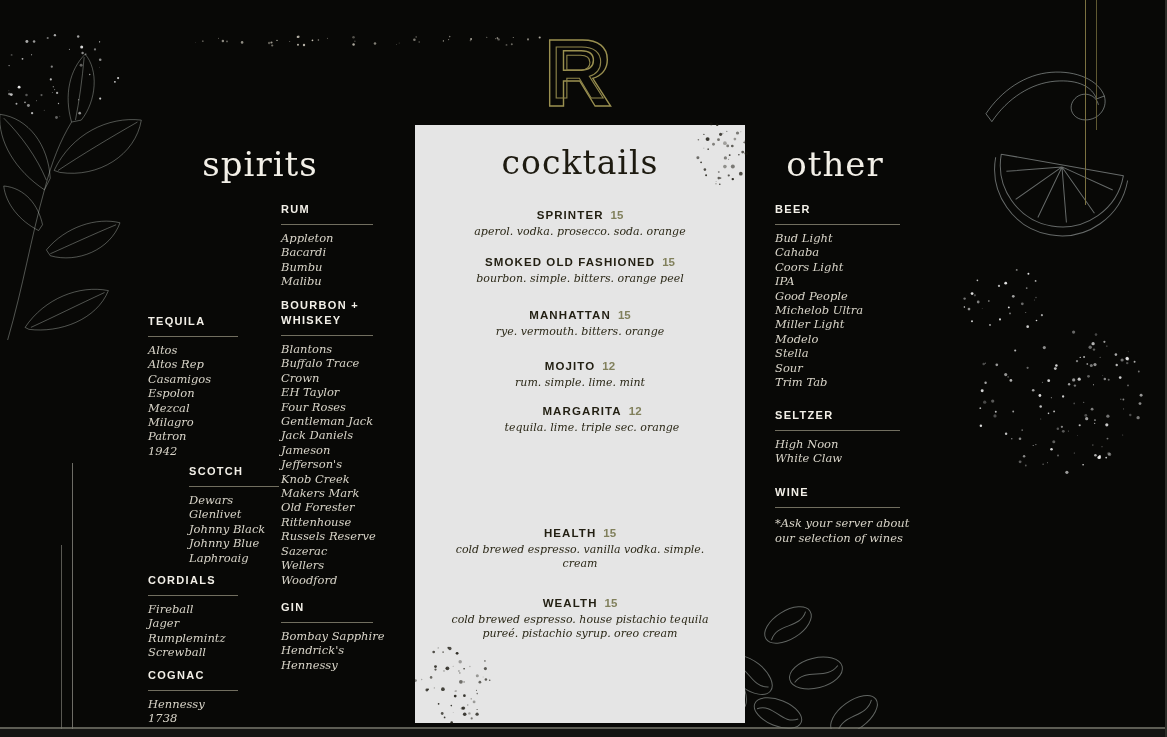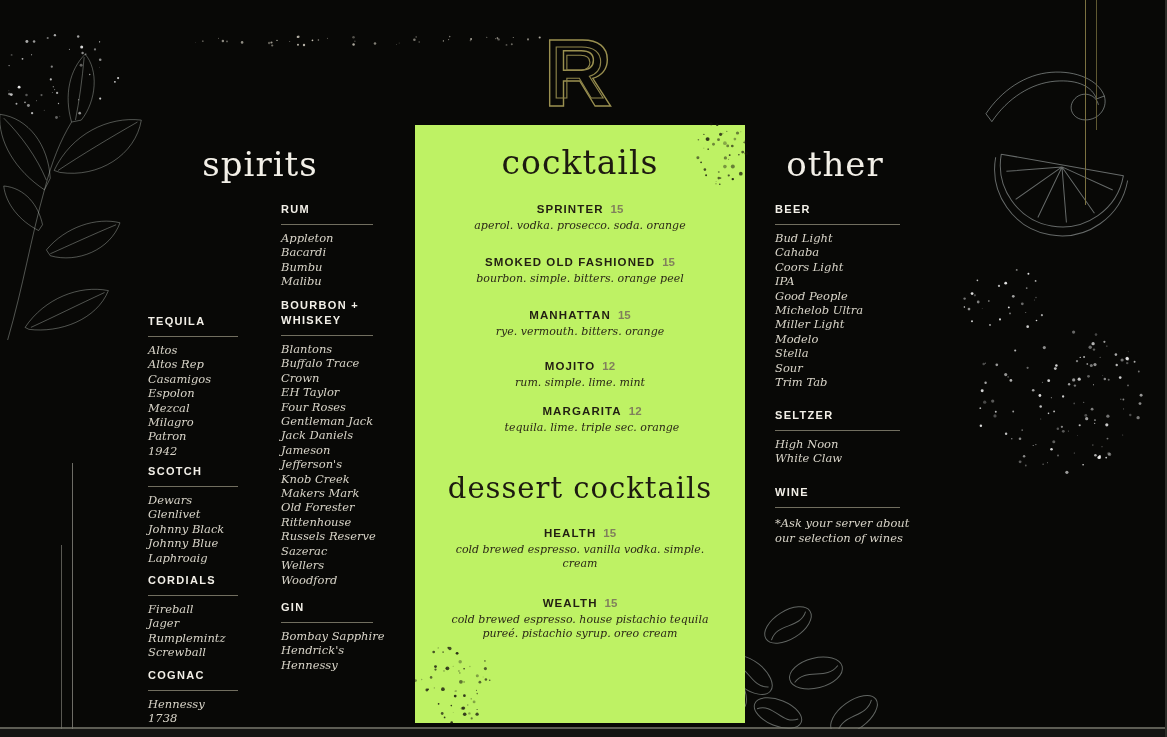--- a/index.html
+++ b/index.html
@@ -20,21 +20,21 @@
   #spirits-col2 .sec-h{width:100px;}
   .sec-u{height:1px;background:rgba(200,195,170,.55);margin-top:7px;}
   #spirits-col1 .sec-u{width:90px;}
   #spirits-col2 .sec-u{width:92px;}
   #other-col .sec-u{width:125px;}
   .sec-items{margin-top:6px;font-family:"DejaVu Serif",serif;font-style:italic;
              font-size:11.5px;line-height:14.4px;color:#d9d5c9;}
   .sec-note{margin-top:8px;width:135px;font-family:"DejaVu Serif",serif;font-style:italic;
             font-size:11.5px;line-height:15px;color:#d9d5c9;}
   
-  .panel{position:absolute;left:415px;top:125px;width:330px;height:598px;background:#bef264;}
+  .panel{position:absolute;left:415px;top:125px;width:330px;height:598px;background:#e5e5e5;}
   .panel-title{position:absolute;left:0;width:100%;text-align:center;
                font-family:"DejaVu Serif",serif;color:#1d1a10;}
   #cocktails-title{top:18px;font-size:33px;letter-spacing:1px;}
   #dessert-title{top:346px;font-size:29px;letter-spacing:1px;}
   .c-entry{position:absolute;left:0;width:100%;text-align:center;}
   .c-name{font-size:11.5px;font-weight:bold;letter-spacing:1.1px;color:#221f12;}
   .c-price{color:#81805c;margin-left:7px;font-weight:bold;letter-spacing:0;}
   .c-desc{margin:4px auto 0;max-width:285px;font-family:"DejaVu Serif",serif;font-style:italic;
           font-size:11px;line-height:13.5px;color:#2b2817;}
   
@@ -146,21 +146,21 @@
           <div class="itm">Altos</div>
           <div class="itm">Altos Rep</div>
           <div class="itm">Casamigos</div>
           <div class="itm">Espolon</div>
           <div class="itm">Mezcal</div>
           <div class="itm">Milagro</div>
           <div class="itm">Patron</div>
           <div class="itm">1942</div>
         </div>
       </div>
-      <div class="sec" style="top: 464px;">
+      <div class="sec" style="top: 464px; margin-left: 41px;">
         <div class="sec-h">SCOTCH</div>
         <div class="sec-u"></div>
         <div class="sec-items">
           <div class="itm">Dewars</div>
           <div class="itm">Glenlivet</div>
           <div class="itm">Johnny Black</div>
           <div class="itm">Johnny Blue</div>
           <div class="itm">Laphroaig</div>
         </div>
       </div>
@@ -256,42 +256,41 @@
         <div class="sec-items">
           <div class="itm">High Noon</div>
           <div class="itm">White Claw</div>
         </div>
       </div>
     </div>
 
   <div class="panel">
     <div class="panel-title" id="cocktails-title">cocktails</div>
     <div id="cocktail-entries">
-        <div class="c-entry" style="top: 78px;">
+        <div class="c-entry" style="top: 84px;">
           <div class="c-name"><span>SPRINTER</span><span class="c-price">15</span></div>
           <div class="c-desc">aperol. vodka. prosecco. soda. orange</div>
         </div>
         <div class="c-entry" style="top: 131px;">
           <div class="c-name"><span>SMOKED OLD FASHIONED</span><span class="c-price">15</span></div>
           <div class="c-desc">bourbon. simple. bitters. orange peel</div>
         </div>
         <div class="c-entry" style="top: 184px;">
           <div class="c-name"><span>MANHATTAN</span><span class="c-price">15</span></div>
           <div class="c-desc">rye. vermouth. bitters. orange</div>
         </div>
         <div class="c-entry" style="top: 235px;">
           <div class="c-name"><span>MOJITO</span><span class="c-price">12</span></div>
           <div class="c-desc">rum. simple. lime. mint</div>
         </div>
         <div class="c-entry" style="top: 280px; margin-left: 12px;">
           <div class="c-name"><span>MARGARITA</span><span class="c-price">12</span></div>
           <div class="c-desc">tequila. lime. triple sec. orange</div>
         </div>
       </div>
-    <div class="panel-title" id="dessert-title">dessert cocktails</div>
     <div id="dessert-entries">
         <div class="c-entry" style="top: 402px;">
           <div class="c-name"><span>HEALTH</span><span class="c-price">15</span></div>
           <div class="c-desc">cold brewed espresso. vanilla vodka. simple. cream</div>
         </div>
         <div class="c-entry" style="top: 472px;">
           <div class="c-name"><span>WEALTH</span><span class="c-price">15</span></div>
           <div class="c-desc">cold brewed espresso. house pistachio tequila pureé. pistachio syrup. oreo cream</div>
         </div>
       </div>

